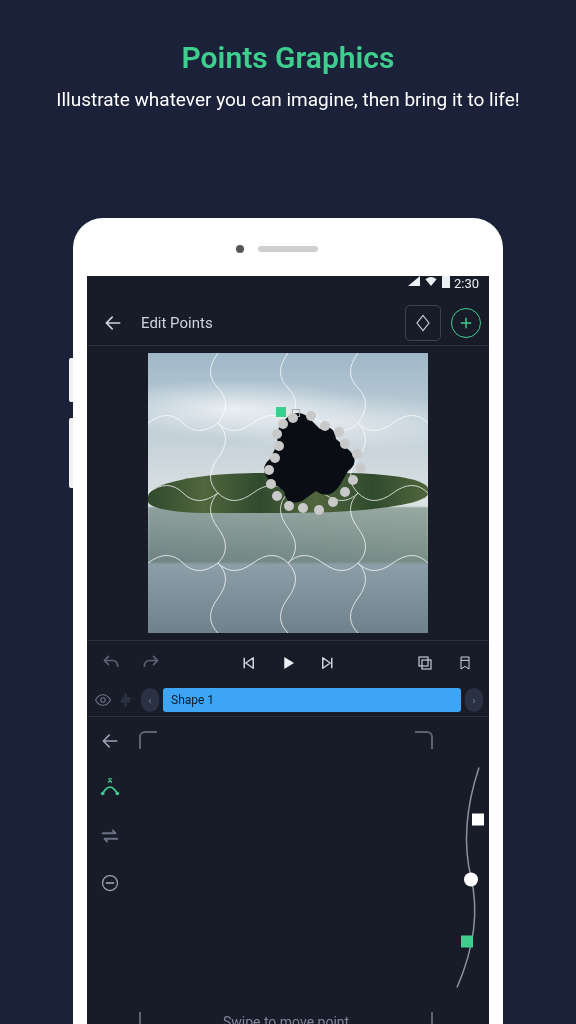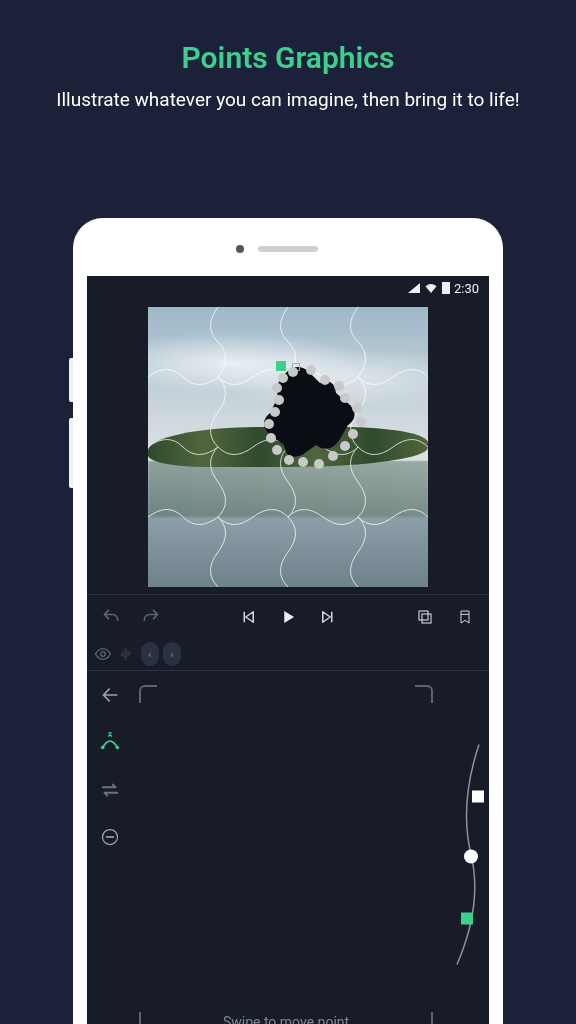--- a/index.html
+++ b/index.html
@@ -61,21 +61,20 @@
     background: #171c28;
     display: flex;
     flex-direction: column;
     overflow: hidden;
   }
   
   .status-bar {
     height: 24px;
     display: flex;
     justify-content: flex-end;
-    align-items: center;
     padding: 0 10px;
     gap: 4px;
     color: #eceff4;
     font-size: 13px;
   }
   .status-bar .tri {
     width: 0; height: 0;
     border-left: 12px solid transparent;
     border-bottom: 10px solid #eceff4;
   }
@@ -287,20 +286,38 @@
 
     <div class="status-bar">
       <div class="tri"></div>
       <svg class="wifi" viewBox="0 0 24 18">
         <path d="M12 18 L2 6 Q12 -2 22 6 Z" fill="#eceff4"></path>
       </svg>
       <div class="batt"></div>
       <span>2:30</span>
     </div>
 
+    <div class="app-bar">
+      <div class="icon-btn back">
+        <svg width="20" height="20" viewBox="0 0 24 24">
+            <path d="M20 12H5 M11 5l-7 7 7 7" stroke="currentColor" stroke-width="2" fill="none" stroke-linecap="round" stroke-linejoin="round"></path>
+          </svg>
+      </div>
+      <div class="title">Edit Points</div>
+      <div class="icon-btn" style="border:1px solid #3a4256; border-radius:5px;">
+        <svg width="18" height="18" viewBox="0 0 24 24">
+            <path d="M12 2 L20 12 L12 22 L4 12 Z" stroke="#cfd4df" stroke-width="1.5" fill="none"></path>
+          </svg>
+      </div>
+      <div class="add-btn">
+        <svg width="14" height="14" viewBox="0 0 24 24">
+            <path d="M12 4v16M4 12h16" stroke="currentColor" stroke-width="2.5" stroke-linecap="round"></path>
+          </svg>
+      </div>
+    </div>
 
     <div class="canvas-area">
       <div class="canvas">
         <div class="sky"></div>
         <div class="clouds"></div>
         <div class="water"></div>
         <div class="reflection"></div>
         <div class="tree-line"></div>
         <div class="puzzle-overlay">
           <svg viewBox="0 0 280 280">
@@ -399,20 +416,23 @@
           </svg>
       </div>
       <div class="track-icon puzzle">
         <svg width="16" height="16" viewBox="0 0 24 24">
             <path d="M4 8h4V4a2 2 0 114 0v4h4a2 2 0 110 4v4h-4v4a2 2 0 11-4 0v-4H4a2 2 0 110-4z" fill="#2a3142"></path>
           </svg>
       </div>
       <div class="nav-pill">
         <span>‹</span>
       </div>
+      <div class="clip">
+        <span>Shape 1</span>
+      </div>
       <div class="nav-pill">
         <span>›</span>
       </div>
     </div>
 
     <div class="bottom-panel">
       <div class="tool-rail">
         <div class="tool">
           <svg width="20" height="20" viewBox="0 0 24 24">
               <path d="M20 12H5 M11 5l-7 7 7 7" stroke="currentColor" stroke-width="2" fill="none" stroke-linecap="round" stroke-linejoin="round"></path>

